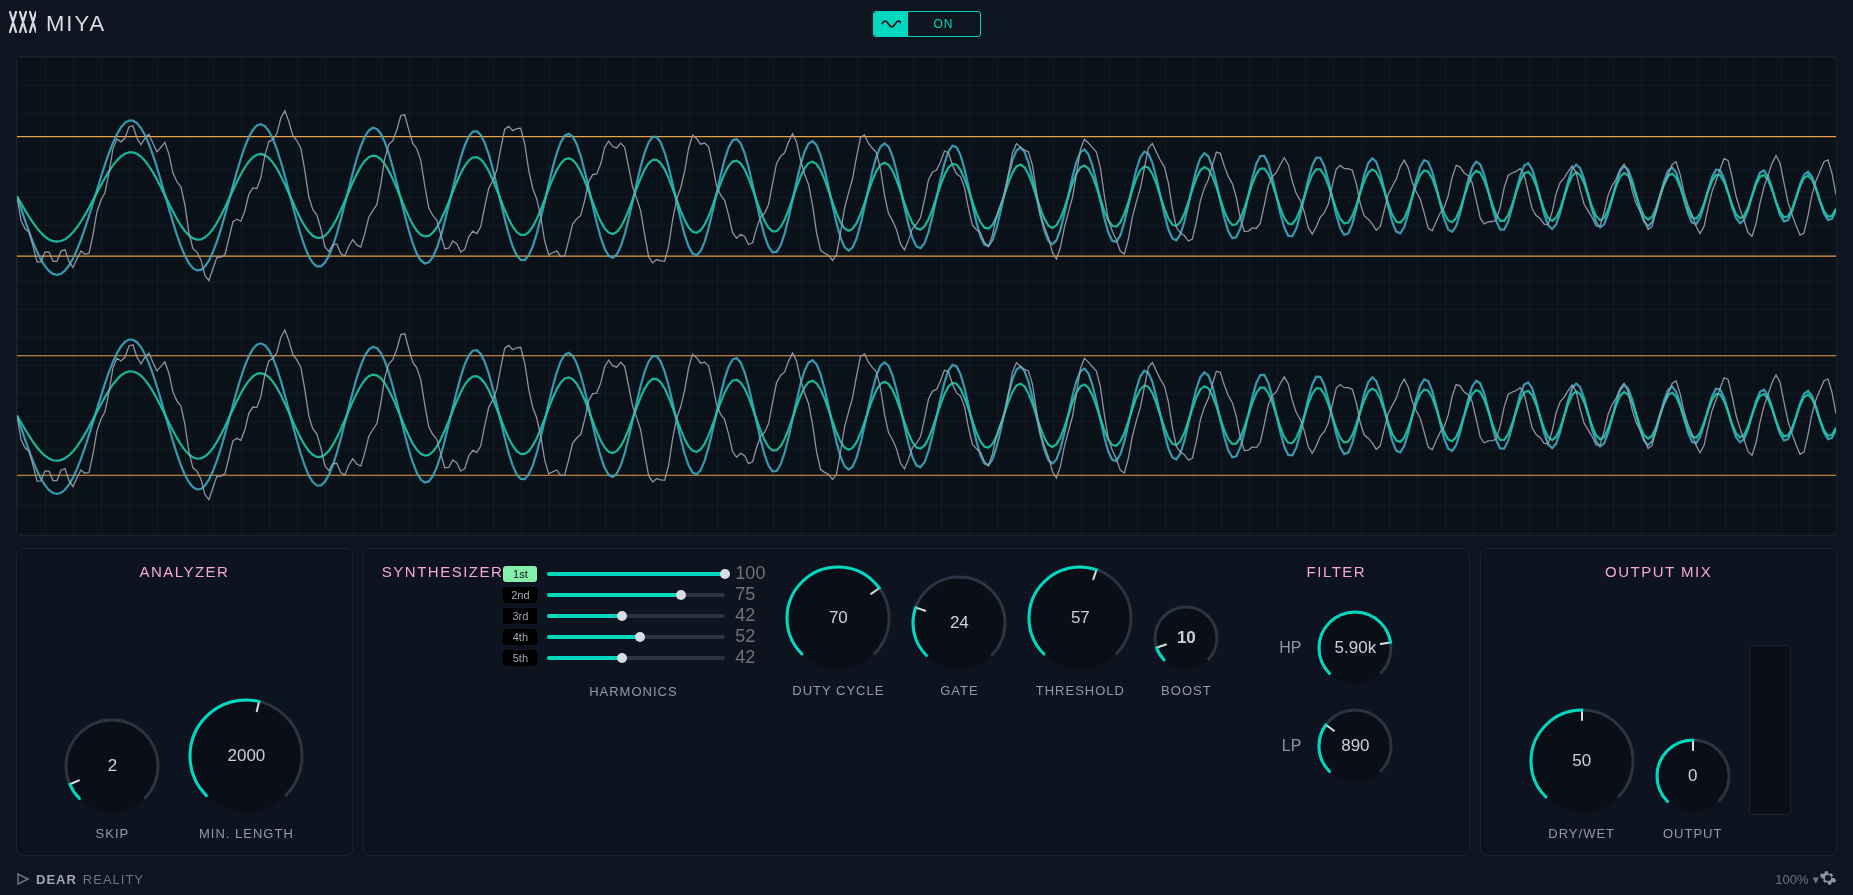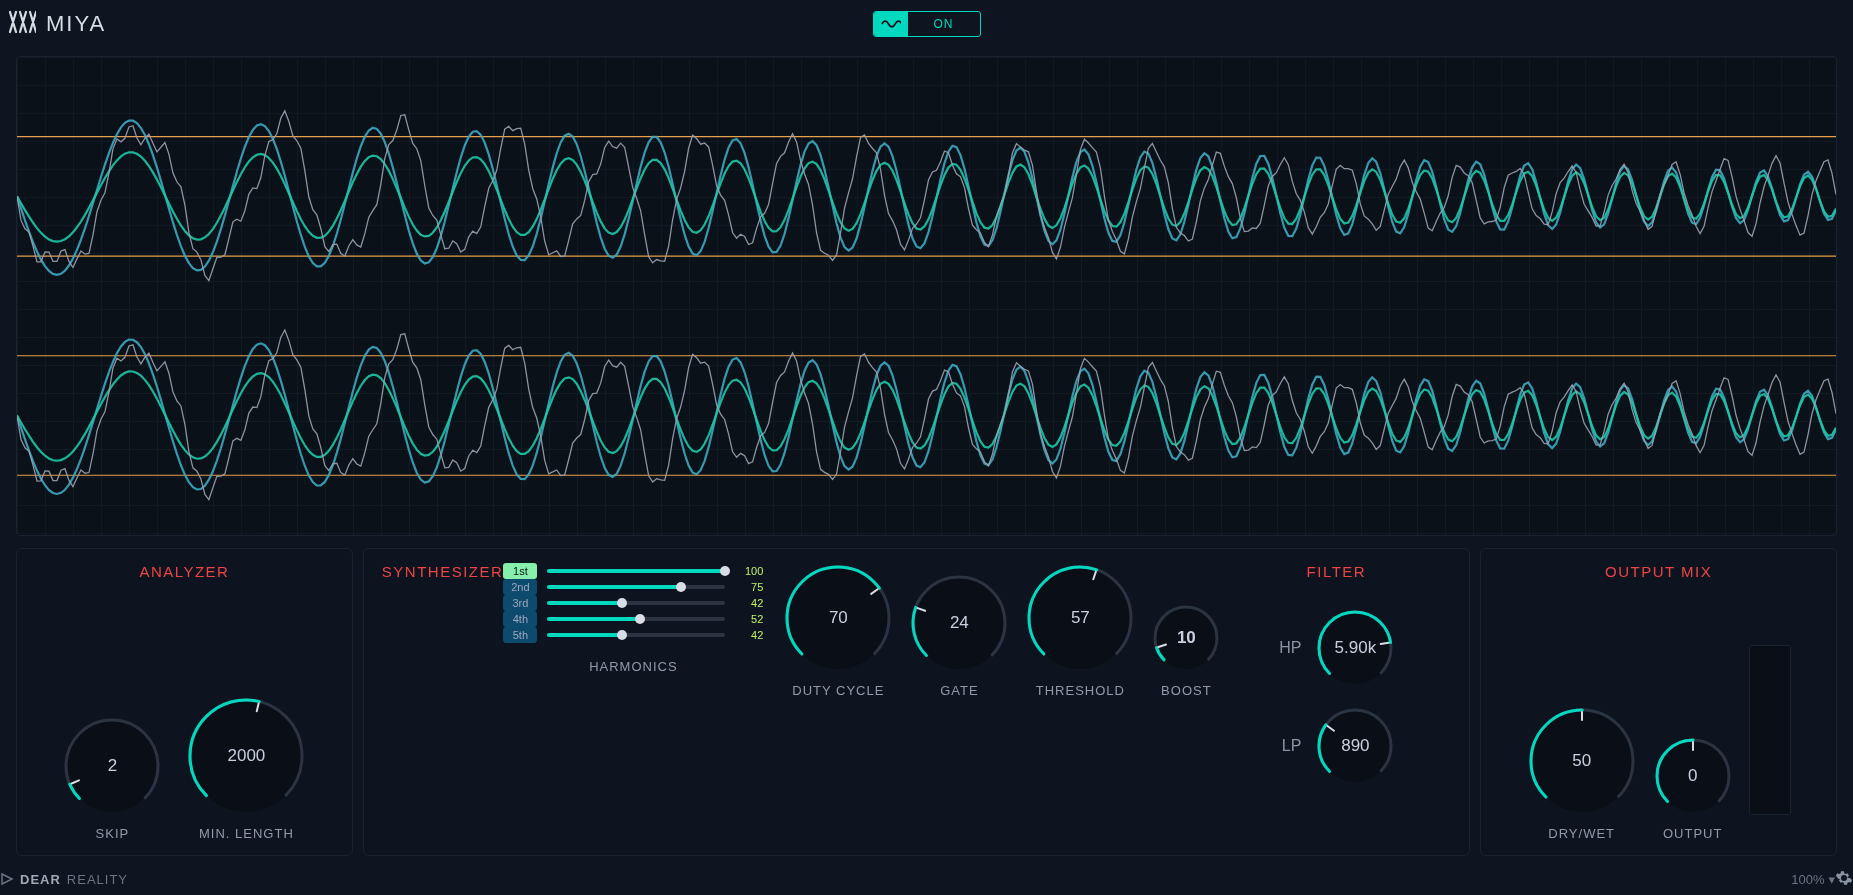--- a/index.html
+++ b/index.html
@@ -85,21 +85,21 @@
   border: 1px solid #1a2330;
   border-radius: 6px;
   padding: 14px 18px;
   display: flex;
   flex-direction: column;
 }
 .panel-title {
   text-align: center;
   font-size: 15px;
   letter-spacing: 1.5px;
-  color: #ef4444;
+  color: #f9a8d4;
   margin-bottom: 18px;
 }
 .panel-analyzer { width: 340px; }
 .panel-synth { flex: 1; } 
 .panel-output { width: 360px; }
 
 
 .synth-inner { display: flex; height: 100%; }
 .synth-left { flex: 1; display: flex; flex-direction: row; }
 .synth-filter { width: 230px; display: flex; flex-direction: column; align-items: center; }
@@ -113,34 +113,34 @@
   position: absolute; inset: 0;
   display: flex; align-items: center; justify-content: center;
   font-size: 17px; color: #c8d0e0;
 }
 
 
 .harmonics { width: 260px; display: flex; flex-direction: column; gap: 8px; margin-right: 20px; }
 .harm-row { display: flex; align-items: center; gap: 10px; font-size: 12px; }
 .harm-label {
   width: 34px; text-align: center;
-  background: #0c4a6e; border-radius: 3px;
+  background: #000000; border-radius: 3px;
   padding: 2px 0; font-size: 11px;
 }
 .harm-label.active { background: #86efac; color: #0b1119; }
 .harm-slider {
   flex: 1; height: 4px; position: relative; cursor: pointer;
 }
 .harm-track { position: absolute; inset: 0; background: #2a3442; border-radius: 2px; }
 .harm-fill { position: absolute; top: 0; bottom: 0; left: 0; background: #00d9c0; border-radius: 2px; }
 .harm-thumb {
   position: absolute; top: 50%; transform: translate(-50%, -50%);
   width: 10px; height: 10px; border-radius: 50%; background: #d8dce4;
 }
-.harm-val { width: 28px; text-align: right; font-size: 11px; color: #bef264; }
+.harm-val { width: 28px; font-size: 18px; color: #737373; }
 
 
 .filter-knobs { display: flex; flex-direction: column; gap: 18px; align-items: center; margin-top: 10px; }
 .filter-knob-row { display: flex; align-items: center; gap: 14px; }
 .filter-lbl { font-size: 16px; color: #8a94a4; width: 24px; text-align: right; }
 
 
 .output-inner { display: flex; gap: 16px; align-items: flex-end; justify-content: center; flex: 1; }
 .meters {
   width: 42px; height: 170px;
@@ -151,21 +151,21 @@
   align-items: flex-end;
 }
 .meter-bar { flex: 1; background: #1a2330; border-radius: 2px; position: relative; overflow: hidden; }
 .meter-fill { position: absolute; bottom: 0; left: 0; right: 0; background: linear-gradient(#00d9c0, #0099aa); }
 
 
 .footer {
   position: absolute; bottom: 0; left: 0; right: 0;
   height: 32px;
   display: flex; align-items: center; justify-content: space-between;
-  padding: 0 0;
+  padding: 0 16px;
   font-size: 13px;
   color: #6a7484;
 }
 .footer-left { display: flex; align-items: center; gap: 6px; letter-spacing: 1px; }
 .footer-left .bold { color: #a0a8b8; font-weight: 600; }
 .footer-right { display: flex; align-items: center; }
 .zoom { display: flex; align-items: center; gap: 4px; cursor: pointer; }
 .gear { cursor: pointer; color: #8a94a4; }
 .gear svg { width: 18px; height: 18px; }
 

